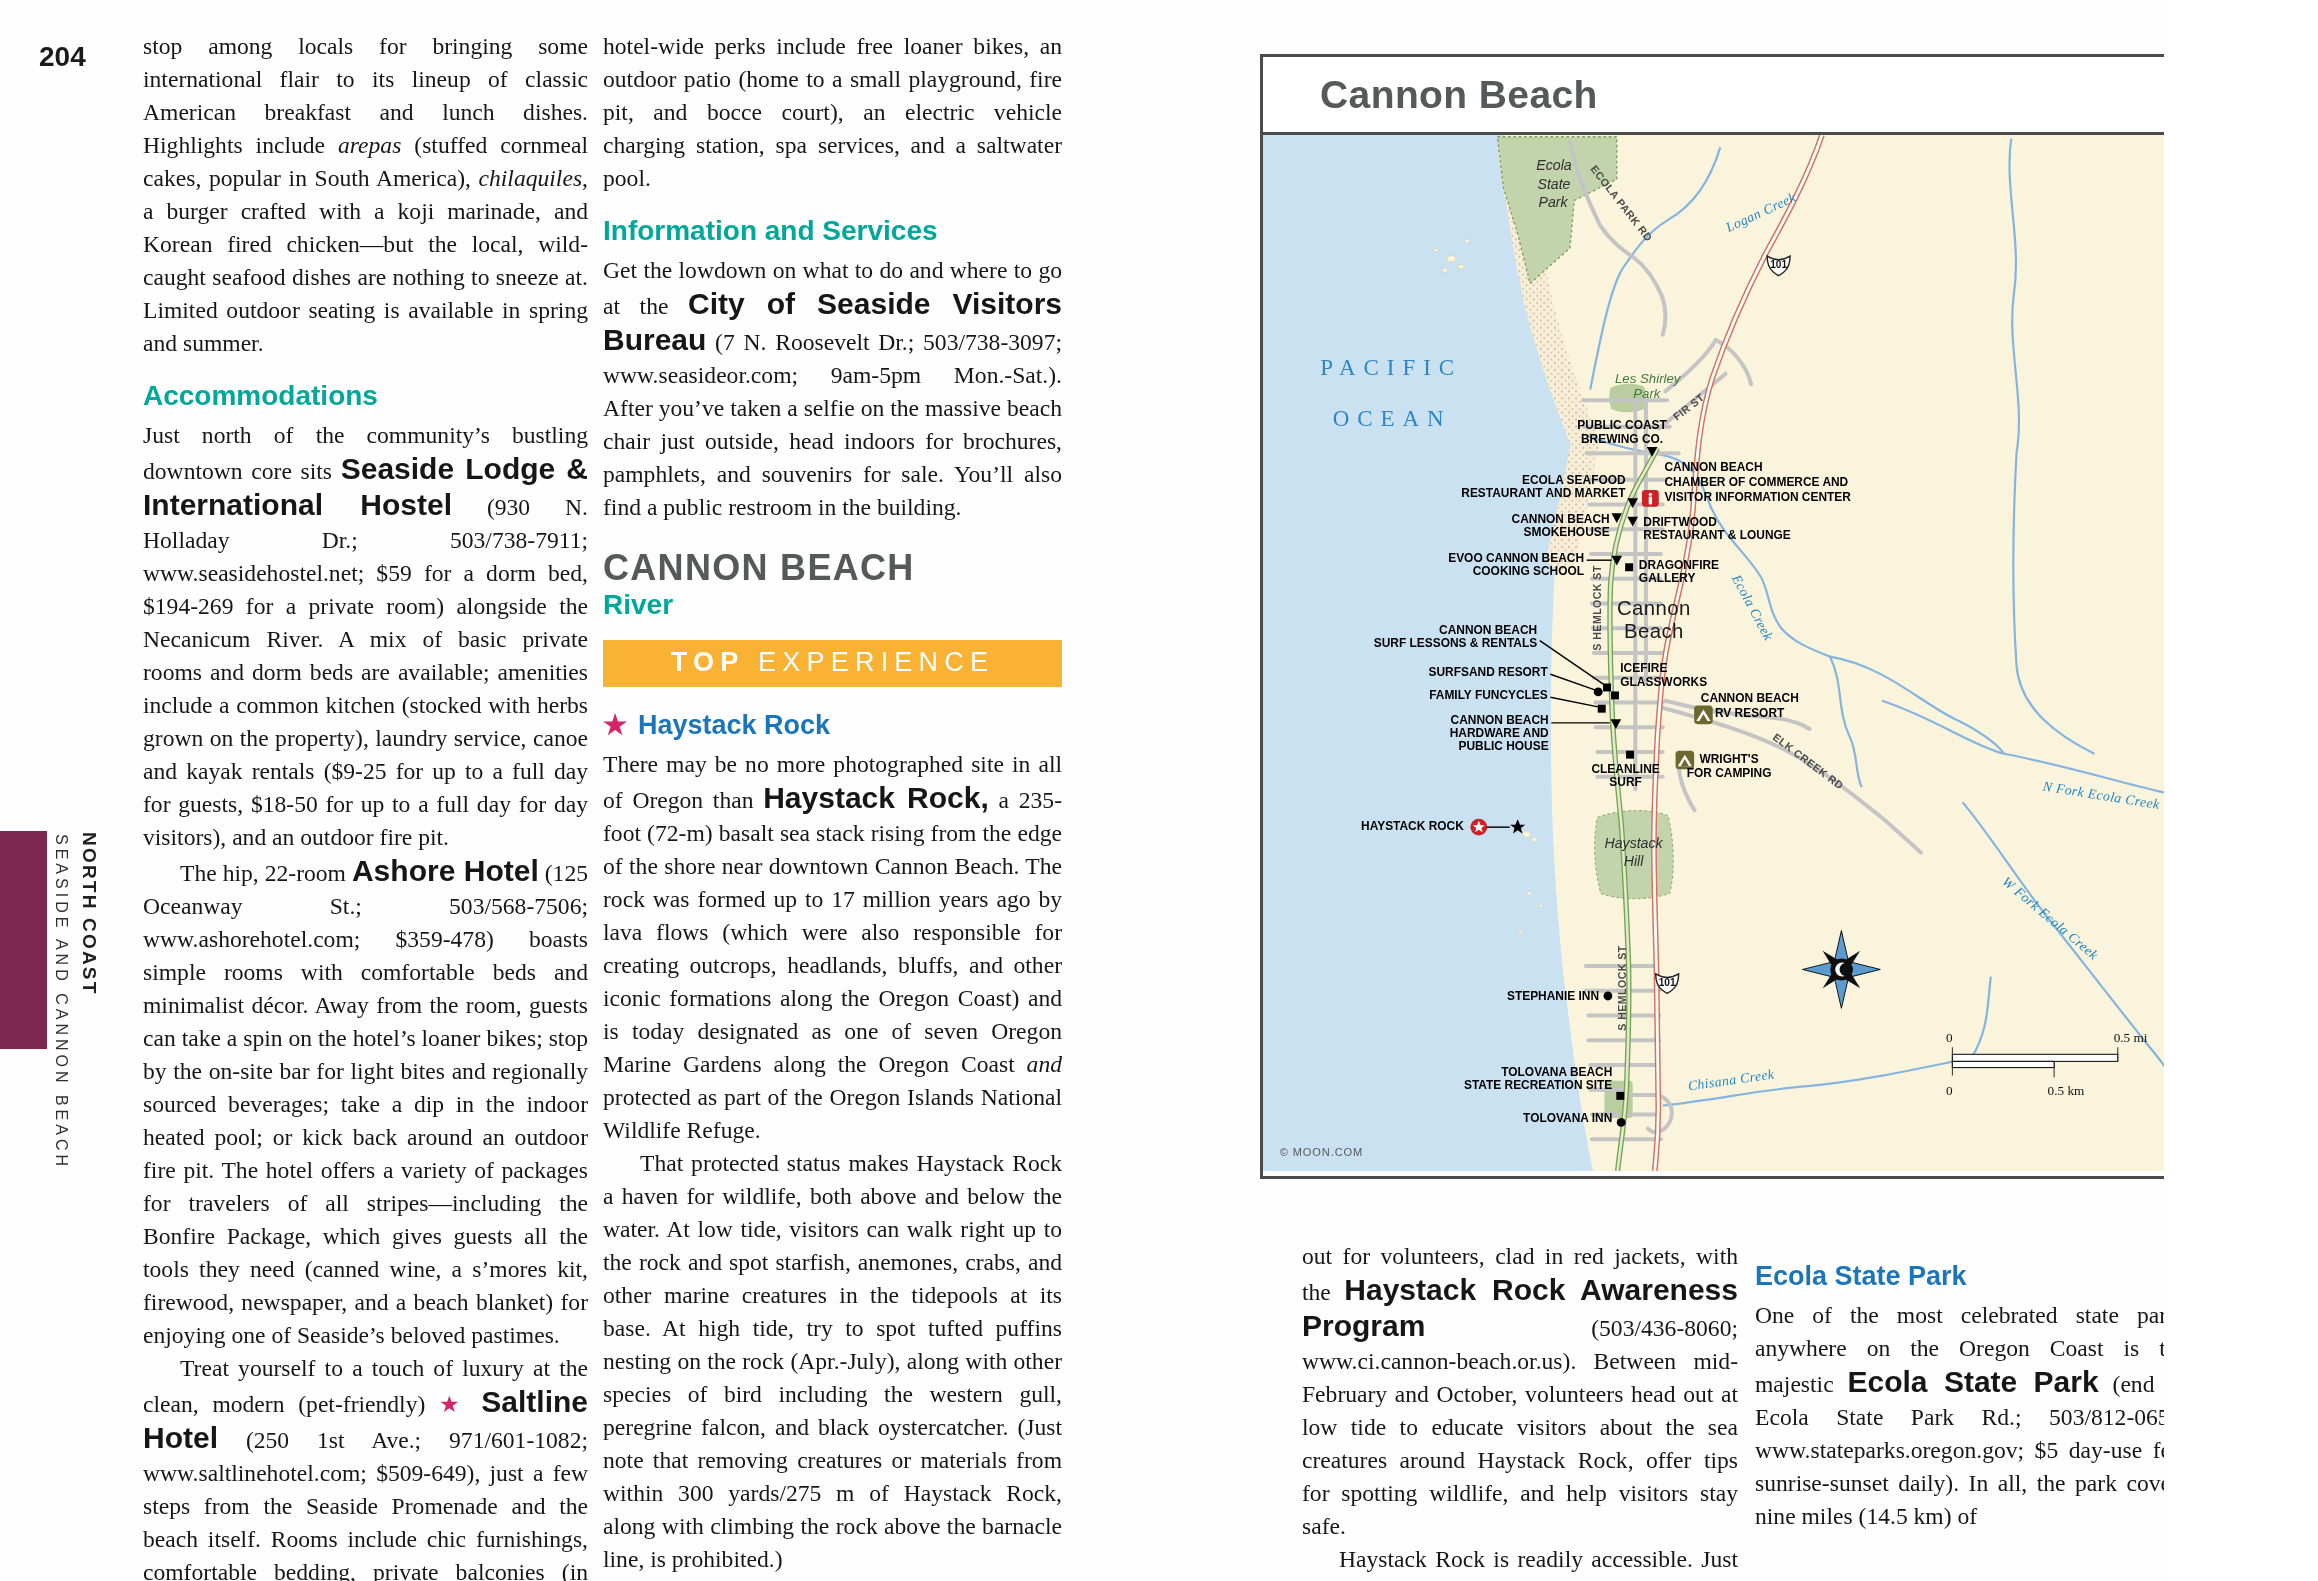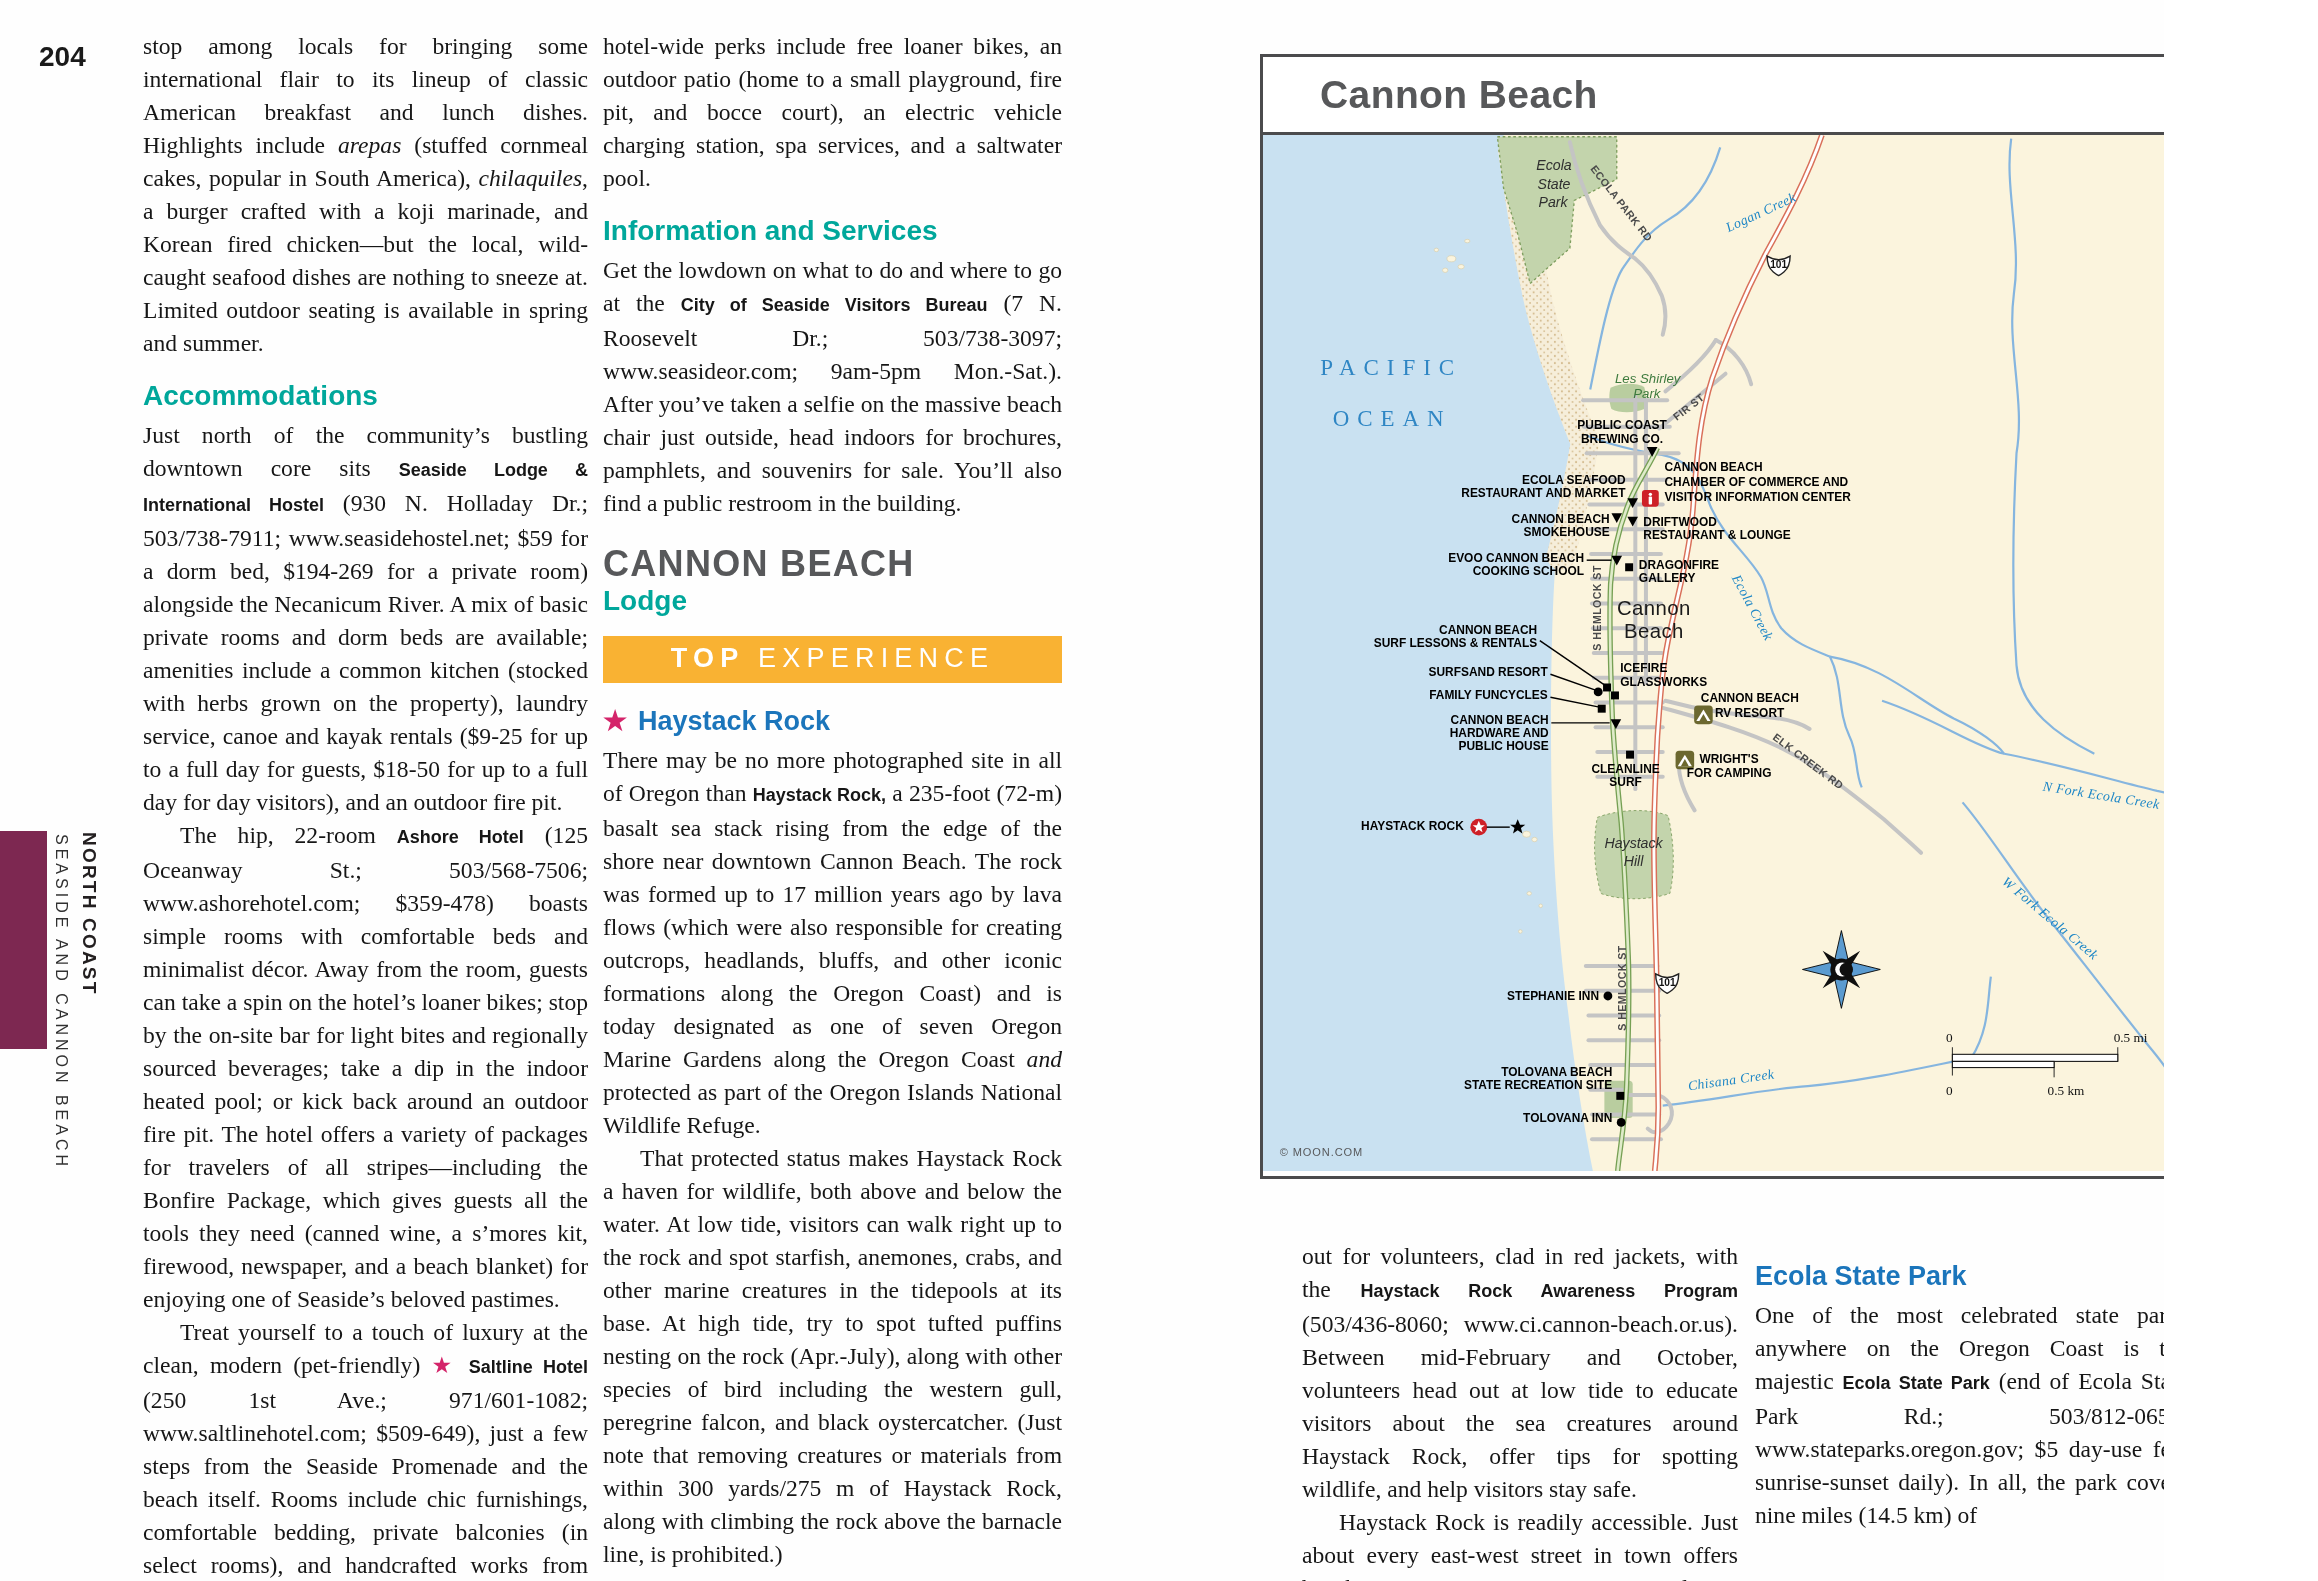--- a/index.html
+++ b/index.html
@@ -9,21 +9,21 @@
   #pagenum-left{left:39px;}
   #pagenum-right{left:2235px;margin-left:16px;}
   
   .col{position:absolute;text-align:justify;font-size:23.6px;line-height:33px;}
   #col1{left:143px;top:30px;width:445px;}
   #col2{left:603px;top:30px;width:459px;}
   #col3{left:1302px;top:1240px;width:436px;}
   #col4{left:1755px;top:1240px;width:433px;}
   .body-p{margin:0;}
   .body-p.indent{text-indent:37px;}
-  .bs{font-family:"Liberation Sans",sans-serif;font-weight:700;font-size:18px;}
+  .bs{font-family:"Liberation Sans",sans-serif;font-weight:700;font-size:30px;}
   .it{font-style:italic;}
   .star-inline{color:#D4246A;font-family:"Liberation Sans",sans-serif;font-size:23px;}
   .h1{font:700 36px "Liberation Sans",sans-serif;color:#57585A;letter-spacing:1.3px;margin:23px 0 0;text-align:left;}
   .h2{font:700 28px "Liberation Sans",sans-serif;color:#00A79B;margin:19.6px 0 7.1px;text-align:left;}
   .h2.tight{margin:0 0 5.4px;}
   .h3{font:700 27px "Liberation Sans",sans-serif;color:#1B75BB;margin:21.4px 0 7.1px;text-align:left;}
   .h3star{color:#D4246A;margin-right:10.7px;}
   .banner{background:#F9B233;color:#fff;text-align:center;margin:19.6px 0 18px;padding:6.2px 0 8px;
           font-family:"Liberation Sans",sans-serif;font-size:27px;letter-spacing:6.2px;}
   .banner .bb{font-weight:700;}
@@ -66,21 +66,21 @@
       <div class="h2">Accommodations</div>
       <p class="body-p"><span>Just north of the community’s bustling downtown core sits </span><span class="bs">Seaside Lodge &amp; International Hostel</span><span> (930 N. Holladay Dr.; 503/738-7911; www.seasidehostel.net; $59 for a dorm bed, $194-269 for a private room) alongside the Necanicum River. A mix of basic private rooms and dorm beds are available; amenities include a common kitchen (stocked with herbs grown on the property), laundry service, canoe and kayak rentals ($9-25 for up to a full day for guests, $18-50 for up to a full day for day visitors), and an outdoor fire pit.</span></p>
       <p class="body-p indent"><span>The hip, 22-room </span><span class="bs">Ashore Hotel</span><span> (125 Oceanway St.; 503/568-7506; www.ashorehotel.com; $359-478) boasts simple rooms with comfortable beds and minimalist décor. Away from the room, guests can take a spin on the hotel’s loaner bikes; stop by the on-site bar for light bites and regionally sourced beverages; take a dip in the indoor heated pool; or kick back around an outdoor fire pit. The hotel offers a variety of packages for travelers of all stripes—including the Bonfire Package, which gives guests all the tools they need (canned wine, a s’mores kit, firewood, newspaper, and a beach blanket) for enjoying one of Seaside’s beloved pastimes.</span></p>
       <p class="body-p indent"><span>Treat yourself to a touch of luxury at the clean, modern (pet-friendly) </span><span class="star-inline">★</span><span> </span><span class="bs">Saltline Hotel</span><span> (250 1st Ave.; 971/601-1082; www.saltlinehotel.com; $509-649), just a few steps from the Seaside Promenade and the beach itself. Rooms include chic furnishings, comfortable bedding, private balconies (in select rooms), and handcrafted works from local artists;</span></p>
     </div>
   <div id="col2" class="col">
       <p class="body-p"><span>hotel-wide perks include free loaner bikes, an outdoor patio (home to a small playground, fire pit, and bocce court), an electric vehicle charging station, spa services, and a saltwater pool.</span></p>
       <div class="h2">Information and Services</div>
       <p class="body-p"><span>Get the lowdown on what to do and where to go at the </span><span class="bs">City of Seaside Visitors Bureau</span><span> (7 N. Roosevelt Dr.; 503/738-3097; www.seasideor.com; 9am-5pm Mon.-Sat.). After you’ve taken a selfie on the massive beach chair just outside, head indoors for brochures, pamphlets, and souvenirs for sale. You’ll also find a public restroom in the building.</span></p>
       <div class="h1">CANNON BEACH</div>
-      <div class="h2 tight">Lodge</div>
+      <div class="h2 tight">River</div>
       <div class="banner"><span class="bb">TOP</span><span class="bl"> EXPERIENCE</span></div>
       <div class="h3"><span class="h3star">★</span><span>Haystack Rock</span></div>
       <p class="body-p"><span>There may be no more photographed site in all of Oregon than </span><span class="bs">Haystack Rock,</span><span> a 235-foot (72-m) basalt sea stack rising from the edge of the shore near downtown Cannon Beach. The rock was formed up to 17 million years ago by lava flows (which were also responsible for creating outcrops, headlands, bluffs, and other iconic formations along the Oregon Coast) and is today designated as one of seven Oregon Marine Gardens along the Oregon Coast </span><span class="it">and</span><span> protected as part of the Oregon Islands National Wildlife Refuge.</span></p>
       <p class="body-p indent"><span>That protected status makes Haystack Rock a haven for wildlife, both above and below the water. At low tide, visitors can walk right up to the rock and spot starfish, anemones, crabs, and other marine creatures in the tidepools at its base. At high tide, try to spot tufted puffins nesting on the rock (Apr.-July), along with other species of bird including the western gull, peregrine falcon, and black oystercatcher. (Just note that removing creatures or materials from within 300 yards/275 m of Haystack Rock, along with climbing the rock above the barnacle line, is prohibited.)</span></p>
     </div>
   <div id="col3" class="col">
       <p class="body-p"><span>out for volunteers, clad in red jackets, with the </span><span class="bs">Haystack Rock Awareness Program</span><span> (503/436-8060; www.ci.cannon-beach.or.us). Between mid-February and October, volunteers head out at low tide to educate visitors about the sea creatures around Haystack Rock, offer tips for spotting wildlife, and help visitors stay safe.</span></p>
       <p class="body-p indent"><span>Haystack Rock is readily accessible. Just about every east-west street in town offers beach access at its western terminus, and</span></p>
     </div>
   <div id="col4" class="col">

